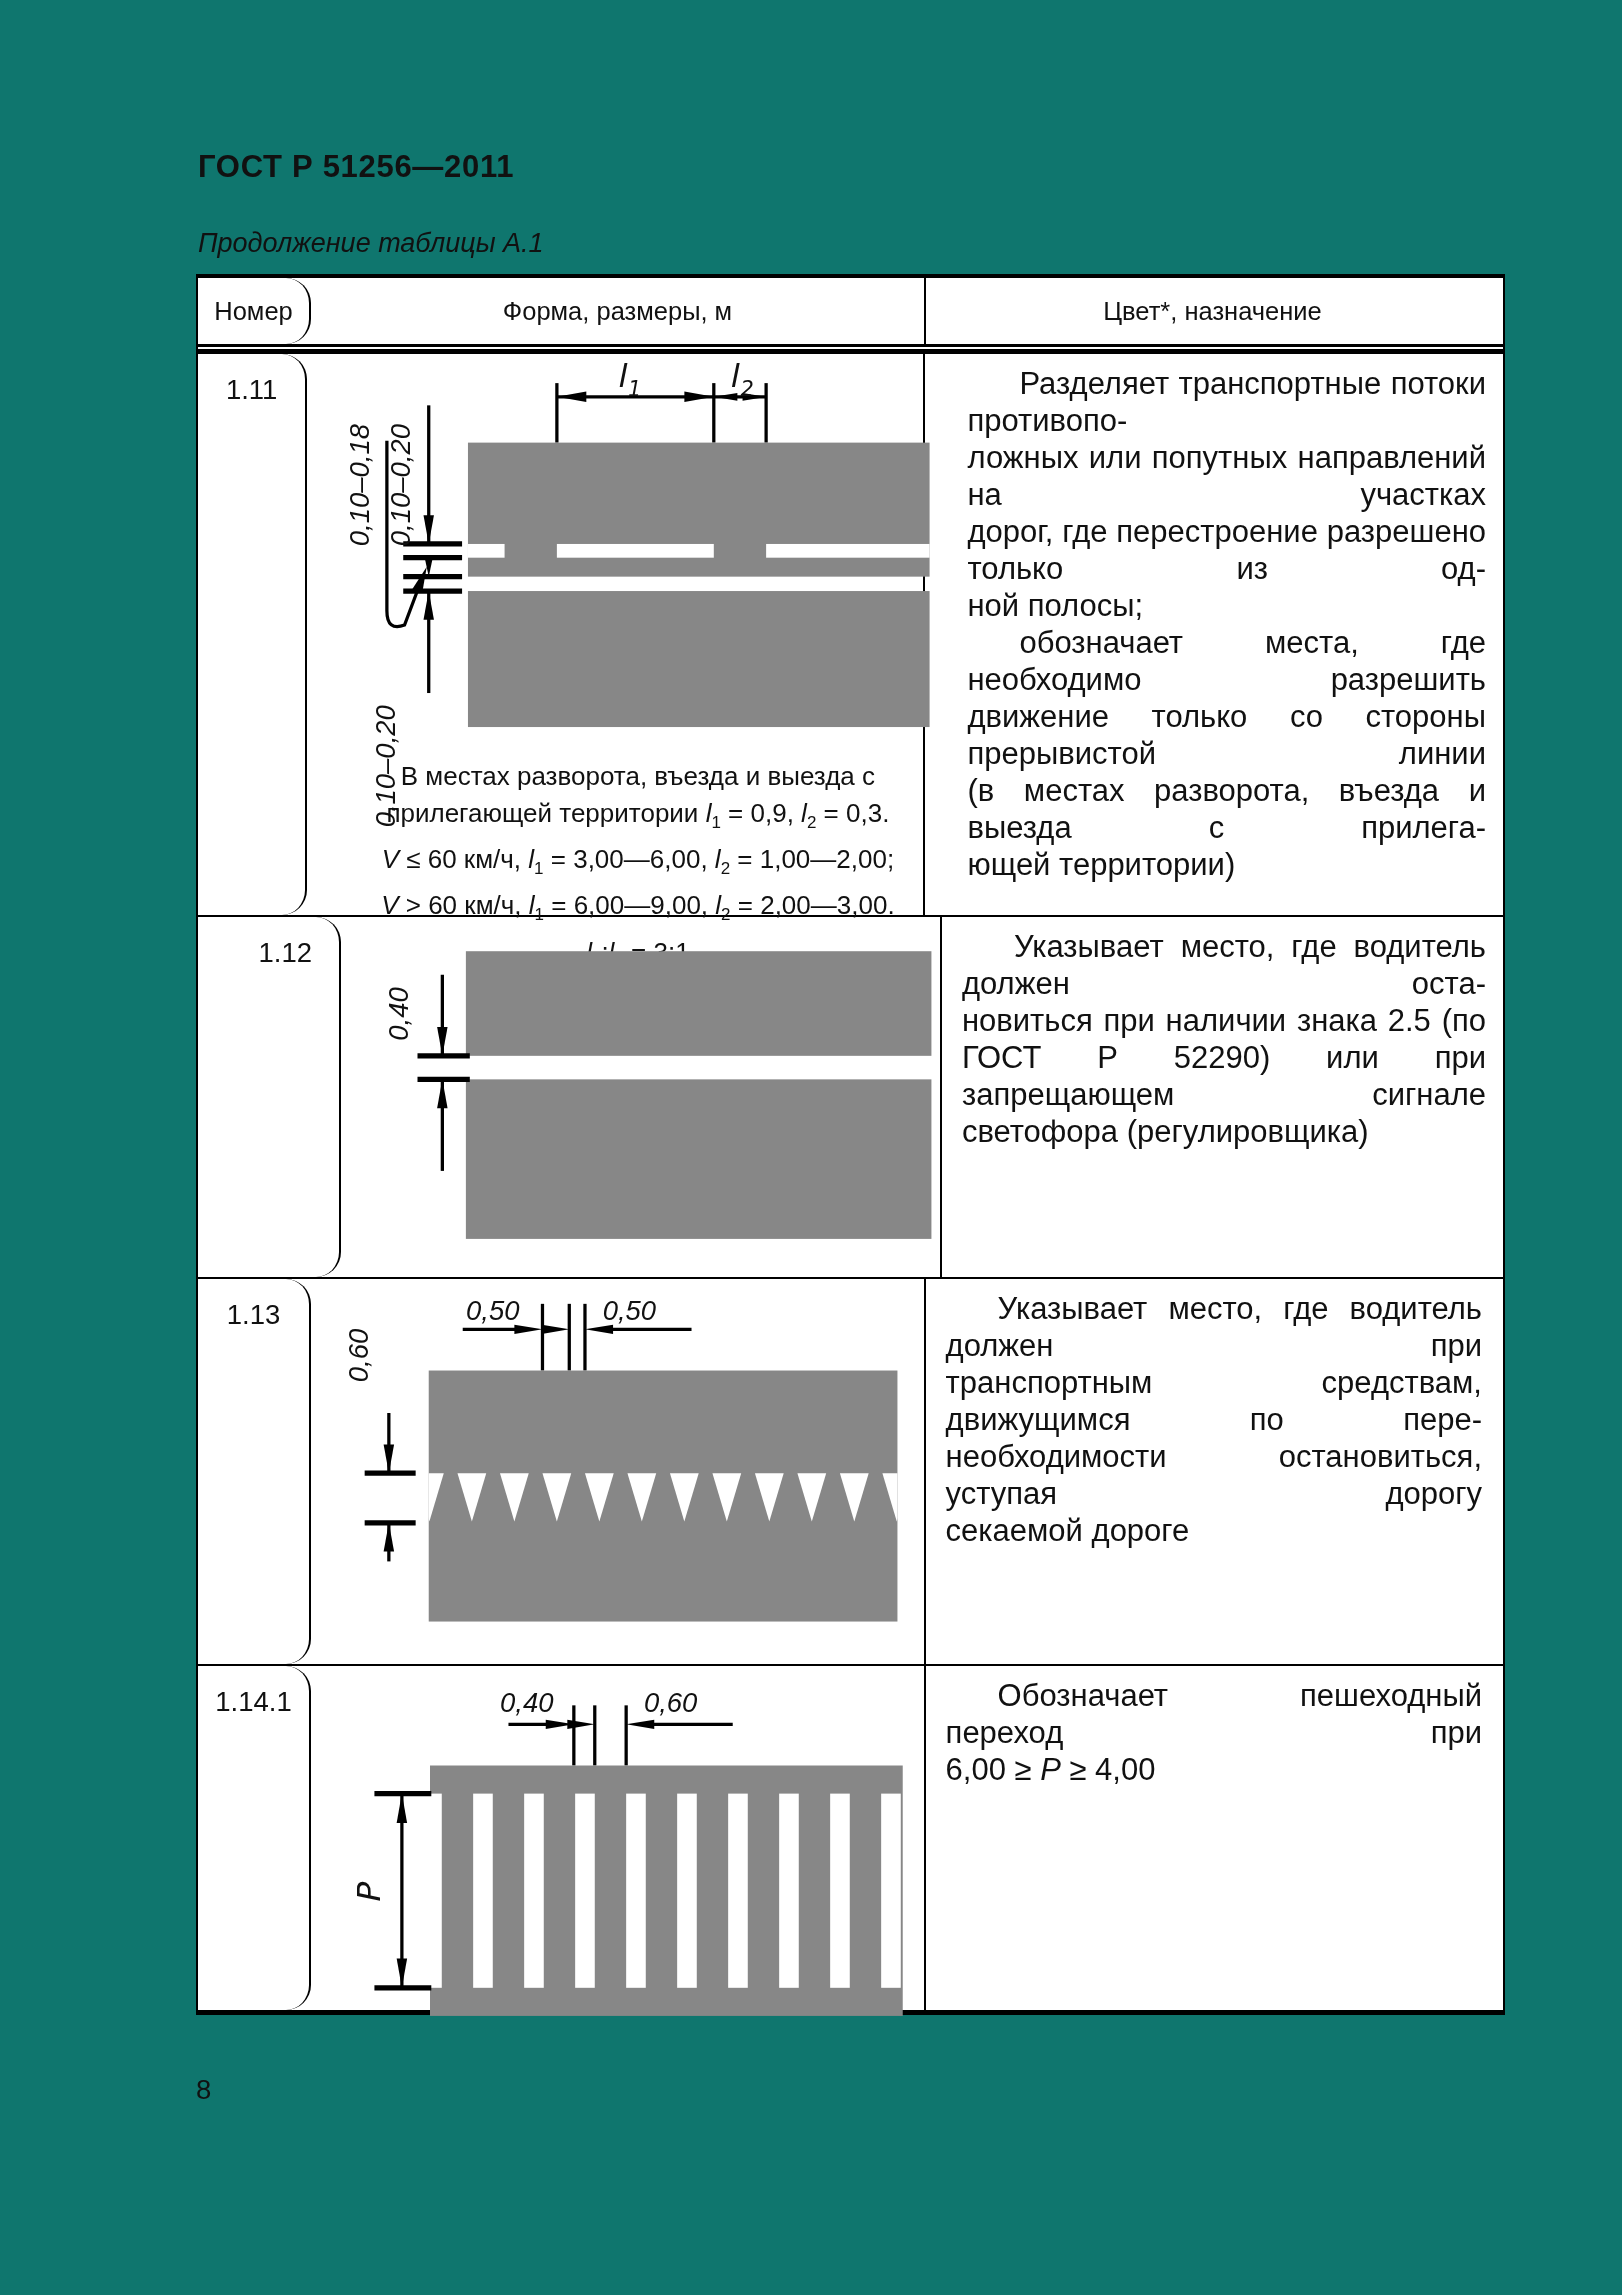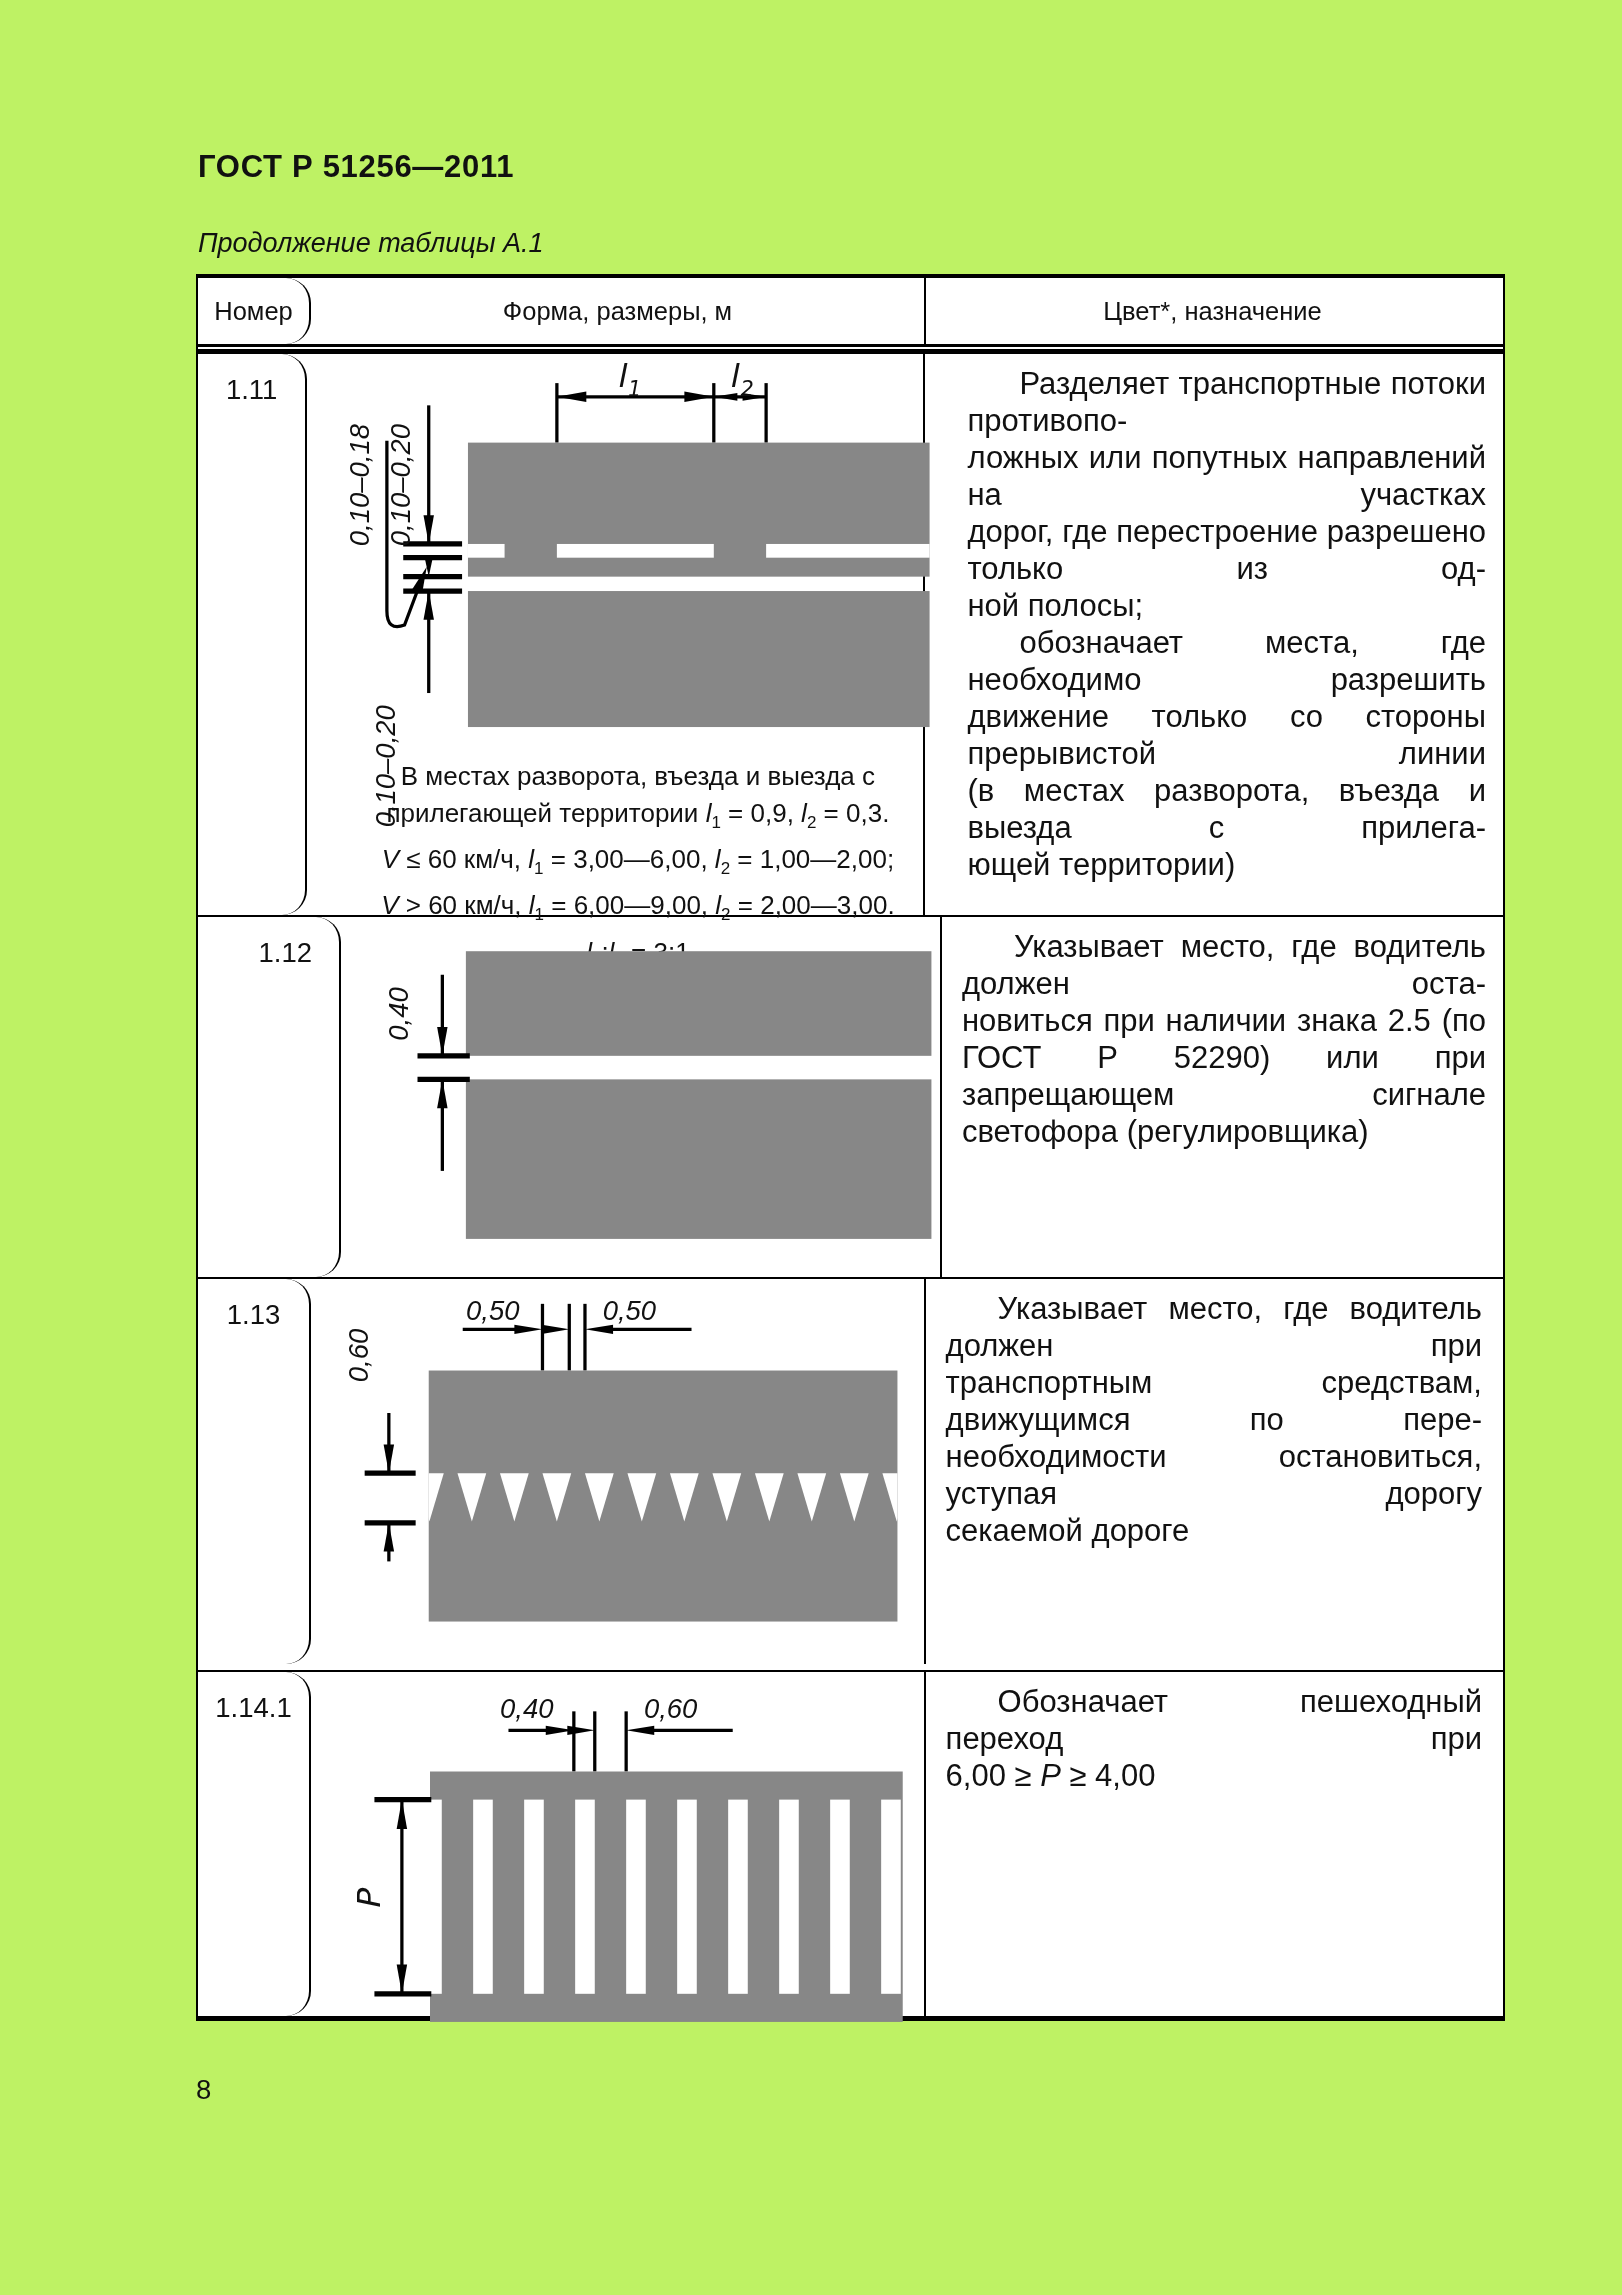--- a/index.html
+++ b/index.html
@@ -1,17 +1,17 @@
 <!DOCTYPE html>
 <html style="--road-gray: #878787; --ink: #111111;font-size:10.5px"><head>
 <meta charset="utf-8">
 <style>
   html,body{margin:0;padding:0;background:#e8e8e8;}
   .page{
-    position:relative; width:1623px; height:2295px; background:#bef264;
+    position:relative; width:1623px; height:2295px; background:#0f766e;
     font-family:"Liberation Sans","DejaVu Sans",sans-serif; color:#111;
     overflow:hidden;
   }
   .doc-header{
     position:absolute; left:198px; top:149px;
     font-size:31px; font-weight:bold; letter-spacing:0.7px; white-space:nowrap;
   }
   .doc-subtitle{
     position:absolute; left:198px; top:228px;
     font-size:27px; font-style:italic; white-space:nowrap;
@@ -27,21 +27,21 @@
   }
   .trow{display:flex; width:100%; box-sizing:border-box;}
   .trow + .trow{border-top:2px solid #000;}
   .thead{height:74px; border-bottom:8.5px double #000;}
   .cell{box-sizing:border-box; position:relative;}
   .c1{width:113px; border-right:2.6px solid #000;border-radius:25px;}
   .c2{width:615px; border-right:2.6px solid #000;}
   .c3{width:573px;}
   .thead .cell{display:flex; align-items:center; justify-content:center;
     font-size:25.5px;}
-  .r11{height:563px;gap:23px;} .r12{height:362px;padding-left:33px;} .r13{height:387px;} .r14{height:346px;margin-top:6px;}
+  .r11{height:563px;gap:23px;} .r12{height:362px;padding-left:33px;} .r13{height:387px;} .r14{height:346px;}
   .num{padding-top:19.6px; text-align:center; font-size:27.5px;}
   .purpose{padding:10.5px 17px 0 19.6px; font-size:31px;}
   .purpose .line{line-height:37px;}
   .jst{text-align:justify; text-align-last:justify;}
   .ind{text-indent:52px;}
   sub{font-size:17px;}
   .dia{position:absolute; left:0; top:0;}
   .caption{
     position:absolute; left:19.6px; width:576px; top:404px;
     text-align:center; font-size:26px; line-height:37px;

